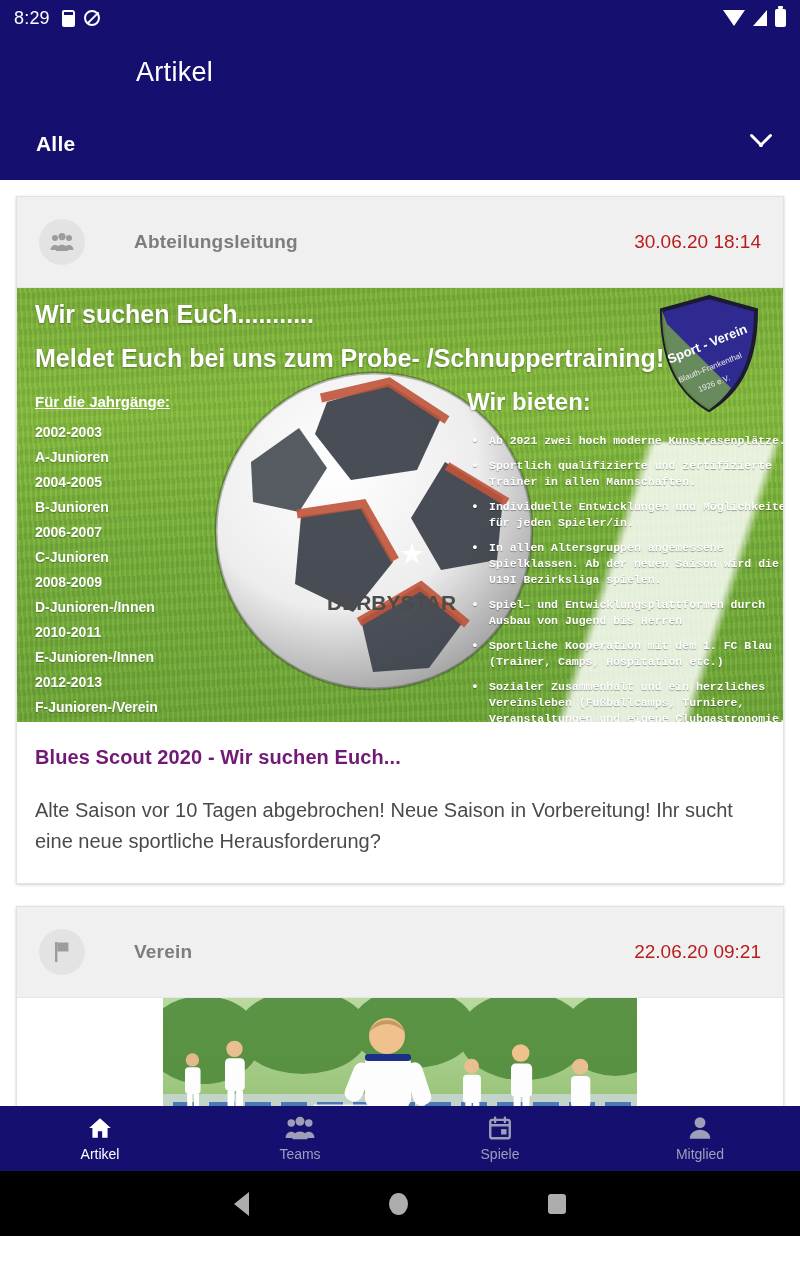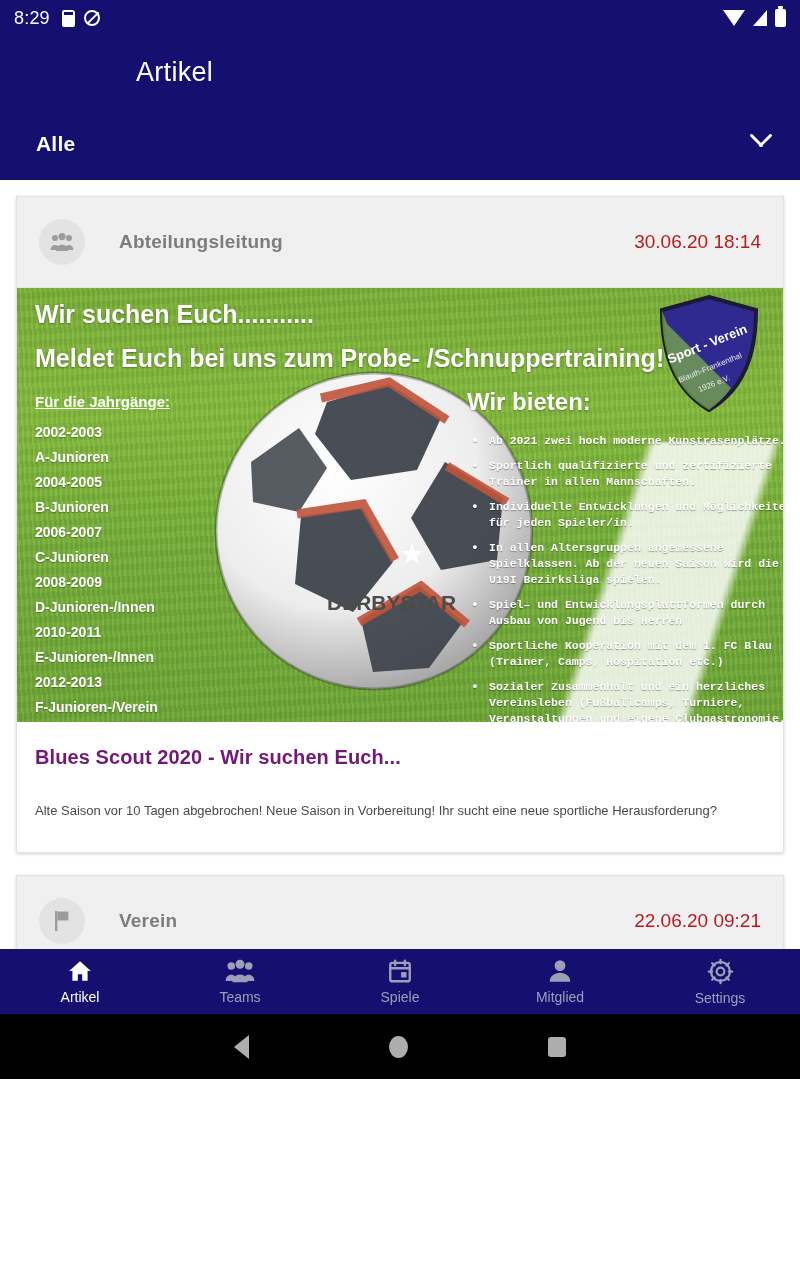--- a/index.html
+++ b/index.html
@@ -2,21 +2,21 @@
 <html><head>
 <meta charset="utf-8">
 <style>
   * { margin:0; padding:0; box-sizing:border-box; }
   html, body {
     width:800px; height:1280px;
     font-family:"Liberation Sans", sans-serif;
     background:#ffffff;
     overflow:hidden;
   }
-  .phone { position:relative; width:800px; height:1079px; background:#eceff1; }
+  .phone { position:relative; width:800px; height:1236px; background:#eceff1; }
 
   
   .statusbar {
     height:36px; background:#151070; color:#fff;
     display:flex; align-items:center; padding:0 14px;
     font-size:17px;
   }
   .sb-time { font-size:18px; letter-spacing:.2px; }
   .sb-left-icons { display:flex; align-items:center; gap:9px; margin-left:12px; }
   .sb-right { margin-left:auto; display:flex; align-items:center; gap:8px; }
@@ -63,21 +63,21 @@
     position:absolute; top:180px; left:0; right:0; bottom:100px;
     background:#ffffff; overflow:hidden; padding:16px;
   }
   .card {
     background:#ffffff; border:1px solid #e2e2e2;
     box-shadow:0 1px 3px rgba(0,0,0,.18);
     margin-bottom:22px; overflow:hidden;
   }
   .card-head {
     height:91px; background:#f0f0f0; display:flex; align-items:center;
-    padding:0 22px; border-bottom:1px solid #e6e6e6;
+    padding:0 22px; border-bottom:1px solid #e6e6e6;gap:15px;
   }
   .avatar {
     width:46px; height:46px; border-radius:50%; background:#e3e3e3;
     display:flex; align-items:center; justify-content:center; flex:none;
   }
   .src-name {
     margin-left:34px; color:#7d7d7d; font-size:19px; font-weight:bold; letter-spacing:.2px;
   }
   .timestamp { margin-left:auto; color:#b91c1c; font-size:19px; }
 
@@ -134,21 +134,21 @@
 
   
   .ball-wrap {
     position:absolute; left:192px; top:78px; width:330px; height:330px;
   }
 
   .card-body { padding:24px 18px 26px 18px; background:#fff; }
   .card-title {
     font-size:20px; font-weight:bold; color:#701a75; margin-bottom:26px; letter-spacing:.1px;
   }
-  .card-text { font-size:13px; color:#4a4a4a; line-height:31px; }
+  .card-text { font-size:20px; color:#4a4a4a; line-height:31px; }
 
   
   .photo2 {
     width:474px; height:auto; margin:0 auto; display:block;
     height:186px; position:relative; overflow:hidden;
     background:linear-gradient(180deg,#8fbf5f 0%,#6ea346 40%,#6faa4a 100%);
   }
 
   
   .bottomnav {
@@ -441,28 +441,20 @@
     </div>
 
     <div class="navitem">
       <svg width="26" height="26" viewBox="0 0 24 24" fill="#9e9eb8">
         <circle cx="12" cy="7" r="5"></circle>
         <path d="M2.5 22c0-5.3 4.3-8.5 9.5-8.5s9.5 3.2 9.5 8.5z"></path>
       </svg>
       <span class="nav-label">Mitglied</span>
     </div>
 
-    <div class="navitem">
-      <svg width="27" height="27" viewBox="0 0 24 24" fill="none" stroke="#9e9eb8" stroke-width="2">
-        <circle cx="12" cy="12" r="3.4"></circle>
-        <path d="M12 1.6v3M12 19.4v3M22.4 12h-3M4.6 12h-3M19.4 4.6l-2.1 2.1M6.7 17.3l-2.1 2.1M19.4 19.4l-2.1-2.1M6.7 6.7L4.6 4.6" stroke-linecap="round"></path>
-        <circle cx="12" cy="12" r="8.4"></circle>
-      </svg>
-      <span class="nav-label">Settings</span>
-    </div>
   </div>
 
   <div class="androidnav">
     <span class="and-back"></span>
     <span class="and-home"></span>
     <span class="and-recents"></span>
   </div>
 
 </div>
 

